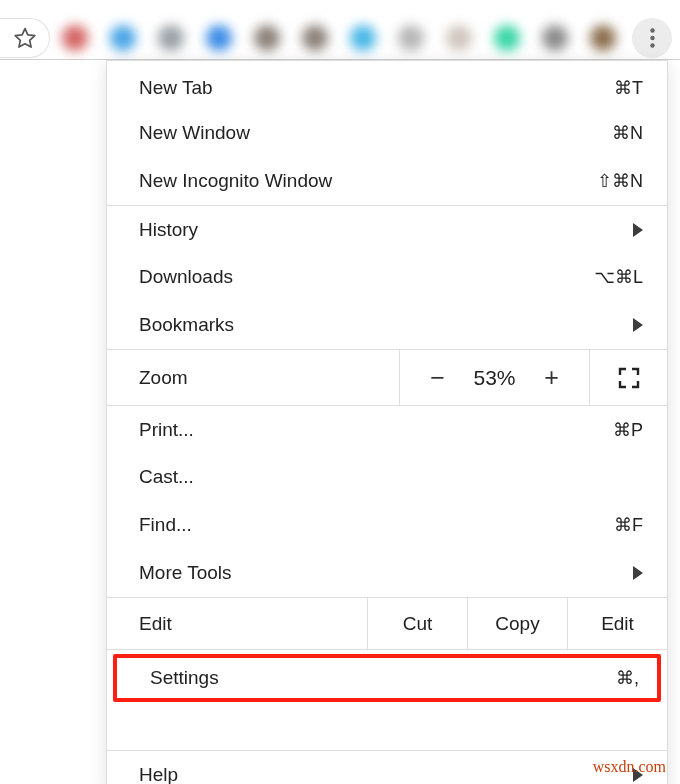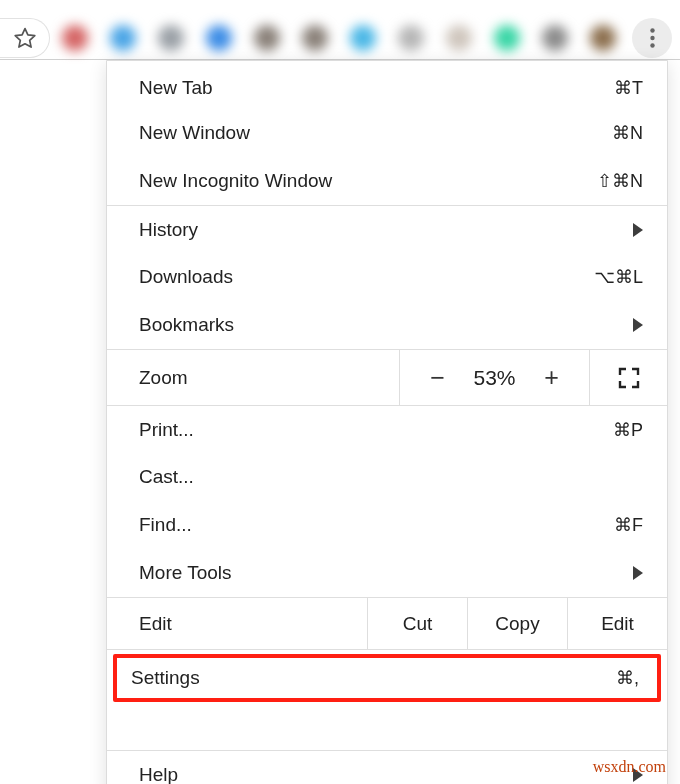--- a/index.html
+++ b/index.html
@@ -62,21 +62,21 @@
     .edit-cell { width:100px; border-left:1px solid #dedede;
       display:flex; align-items:center; justify-content:center;}
     
     .settings-wrap {
       position:relative; border-top:1px solid #dedede;
       padding:4px 6px;
     }
     .settings-inner {
       border:4px solid #ff1f12; border-radius:2px;
       height:48px; display:flex; align-items:center;
-      justify-content:space-between; padding:0 18px 0 14px;
+      justify-content:space-between; padding:0 18px 0 33px;
     }
     .help-row { border-top:1px solid #dedede; border-bottom-left-radius:10px; border-bottom-right-radius:10px;margin-top:44px;}
     .watermark {
       position:absolute; right:14px; bottom:8px;
       font-size:16px; color:#c2410c; font-family:Liberation Serif, serif;
     }
     svg { display:block; }
   </style>
 </head>
 <body>

